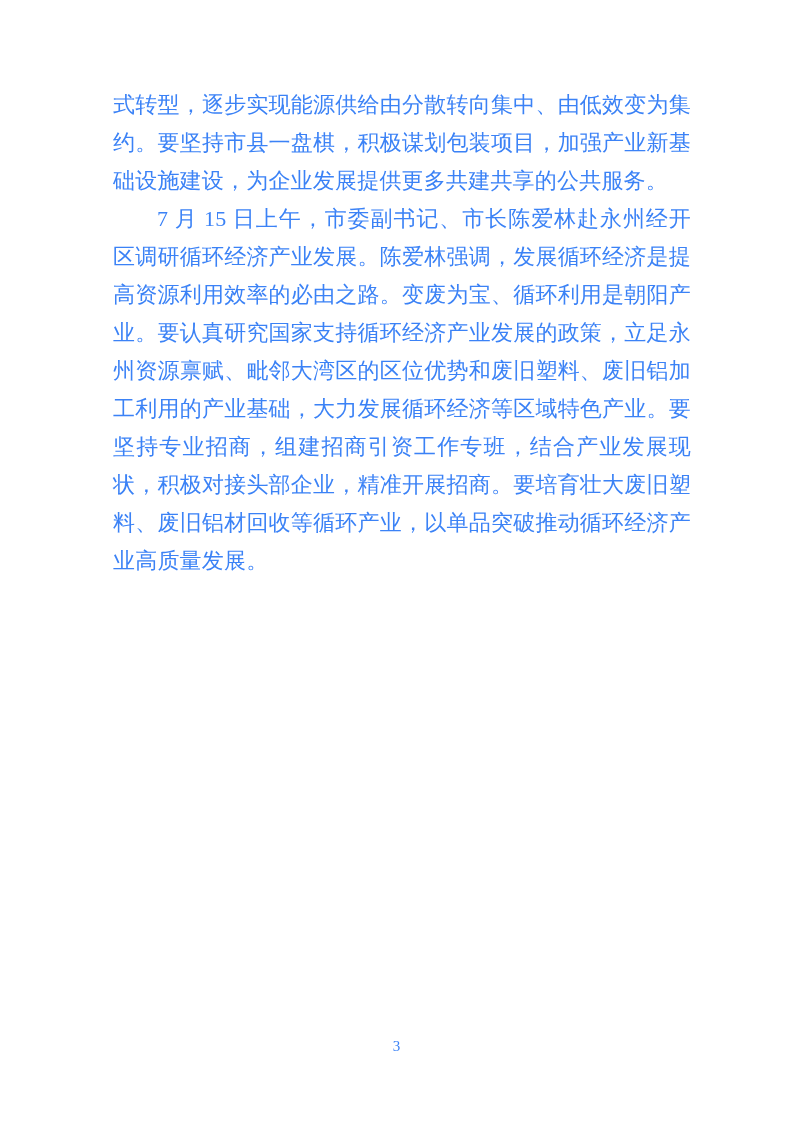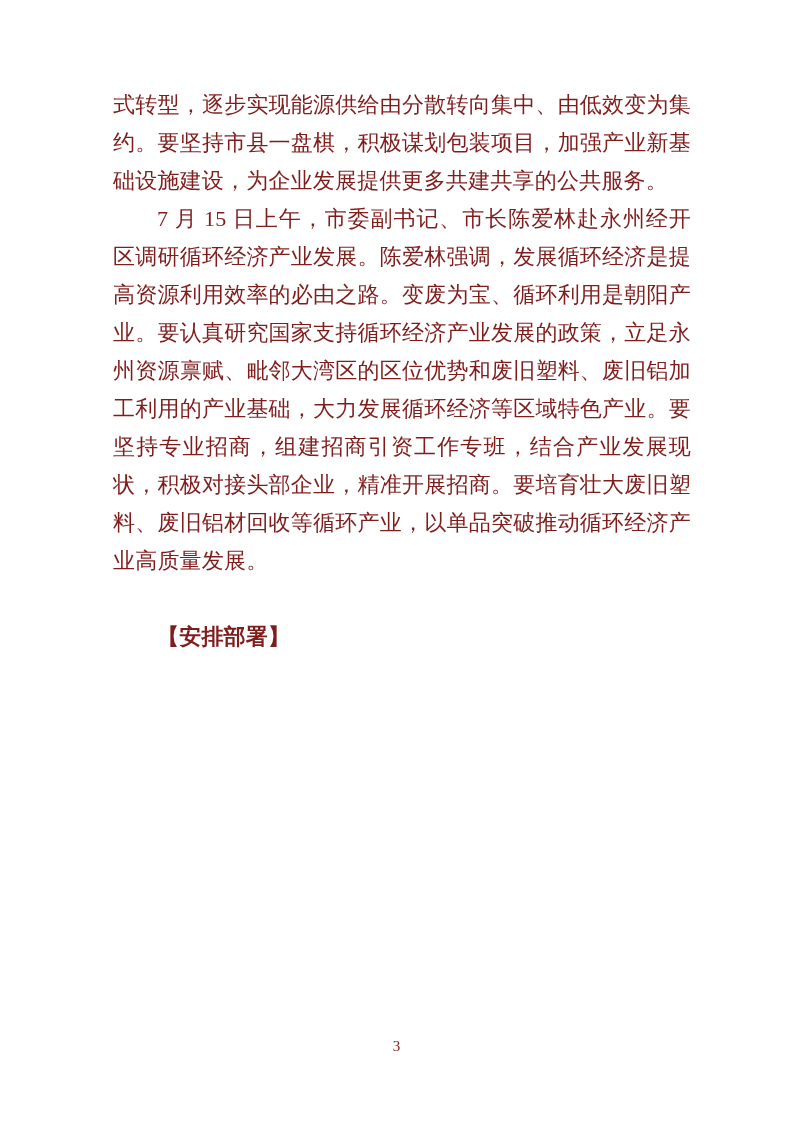--- a/index.html
+++ b/index.html
@@ -7,21 +7,21 @@
     padding: 0;
     background: #ffffff;
   }
   .page {
     position: relative;
     width: 793px;
     height: 1122px;
     background: #ffffff;
     overflow: hidden;
     font-family: "Liberation Serif", "DejaVu Serif", serif;
-    color: #7f1d1d;
+    color: #3b82f6;
   }
   .content {
     position: absolute;
     left: 113px;
     top: 86px;
     width: 578px;
     font-size: 22px;
     line-height: 38px;
     text-align: justify;
     text-justify: inter-ideograph;
@@ -52,16 +52,15 @@
     font-family: "Liberation Serif", "DejaVu Serif", serif;
   }
 </style>
 </head>
 <body>
 
 <div class="page">
   <div class="content">
     <p class="para">式转型，逐步实现能源供给由分散转向集中、由低效变为集约。要坚持市县一盘棋，积极谋划包装项目，加强产业新基础设施建设，为企业发展提供更多共建共享的公共服务。</p>
     <p class="para indent">7 月 15 日上午，市委副书记、市长陈爱林赴永州经开区调研循环经济产业发展。陈爱林强调，发展循环经济是提高资源利用效率的必由之路。变废为宝、循环利用是朝阳产业。要认真研究国家支持循环经济产业发展的政策，立足永州资源禀赋、毗邻大湾区的区位优势和废旧塑料、废旧铝加工利用的产业基础，大力发展循环经济等区域特色产业。要坚持专业招商，组建招商引资工作专班，结合产业发展现状，积极对接头部企业，精准开展招商。要培育壮大废旧塑料、废旧铝材回收等循环产业，以单品突破推动循环经济产业高质量发展。</p>
-    <p class="heading">【安排部署】</p>
   </div>
   <div class="page-number">3</div>
 </div>
 
 </body></html>

